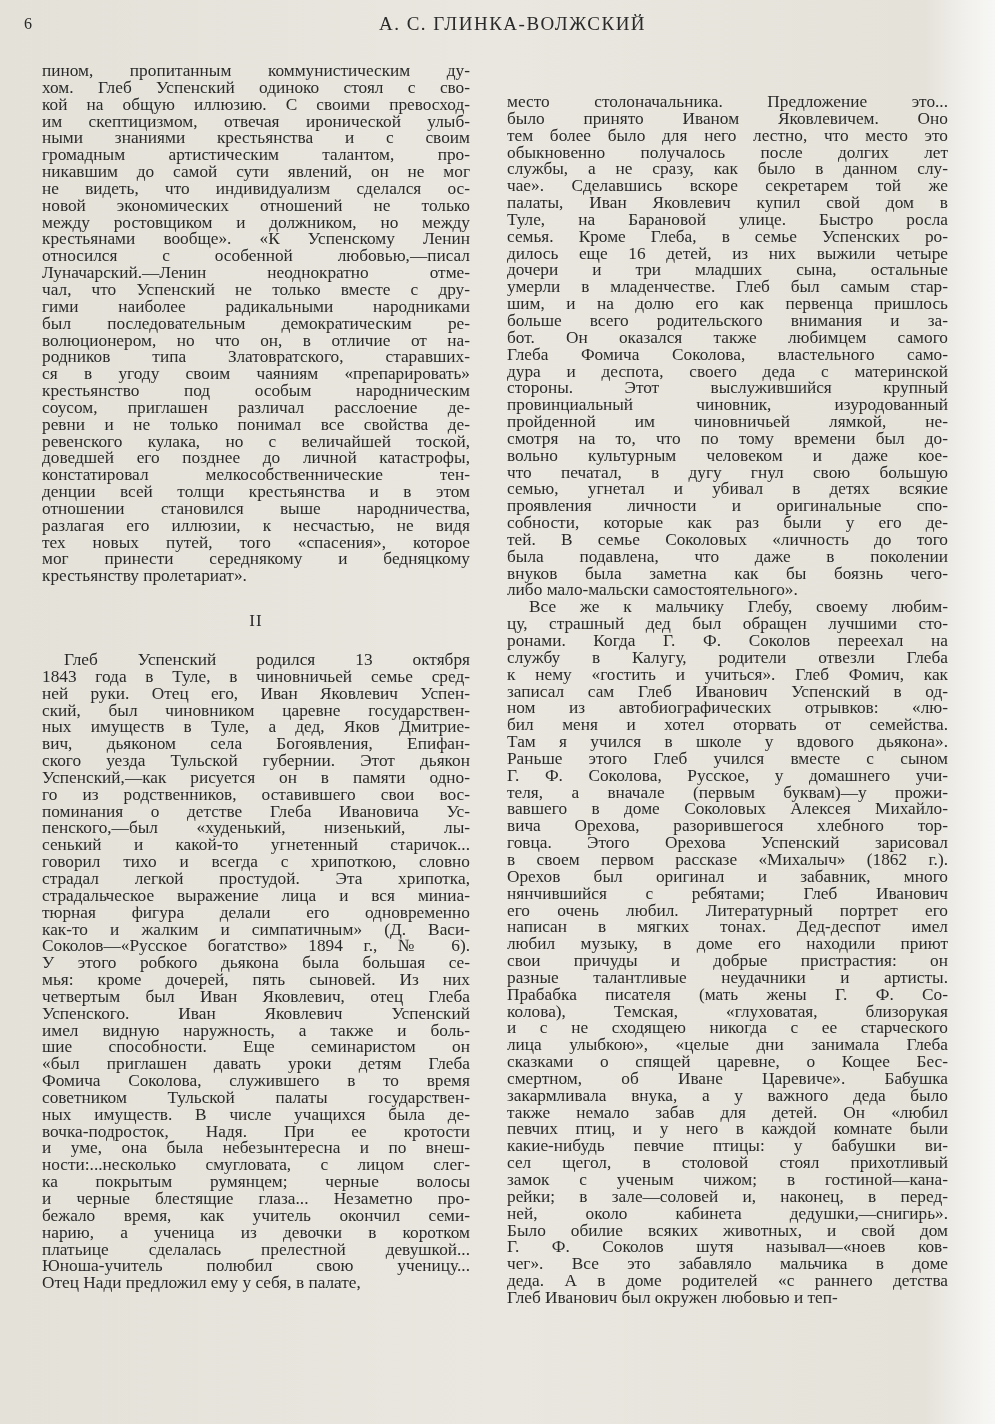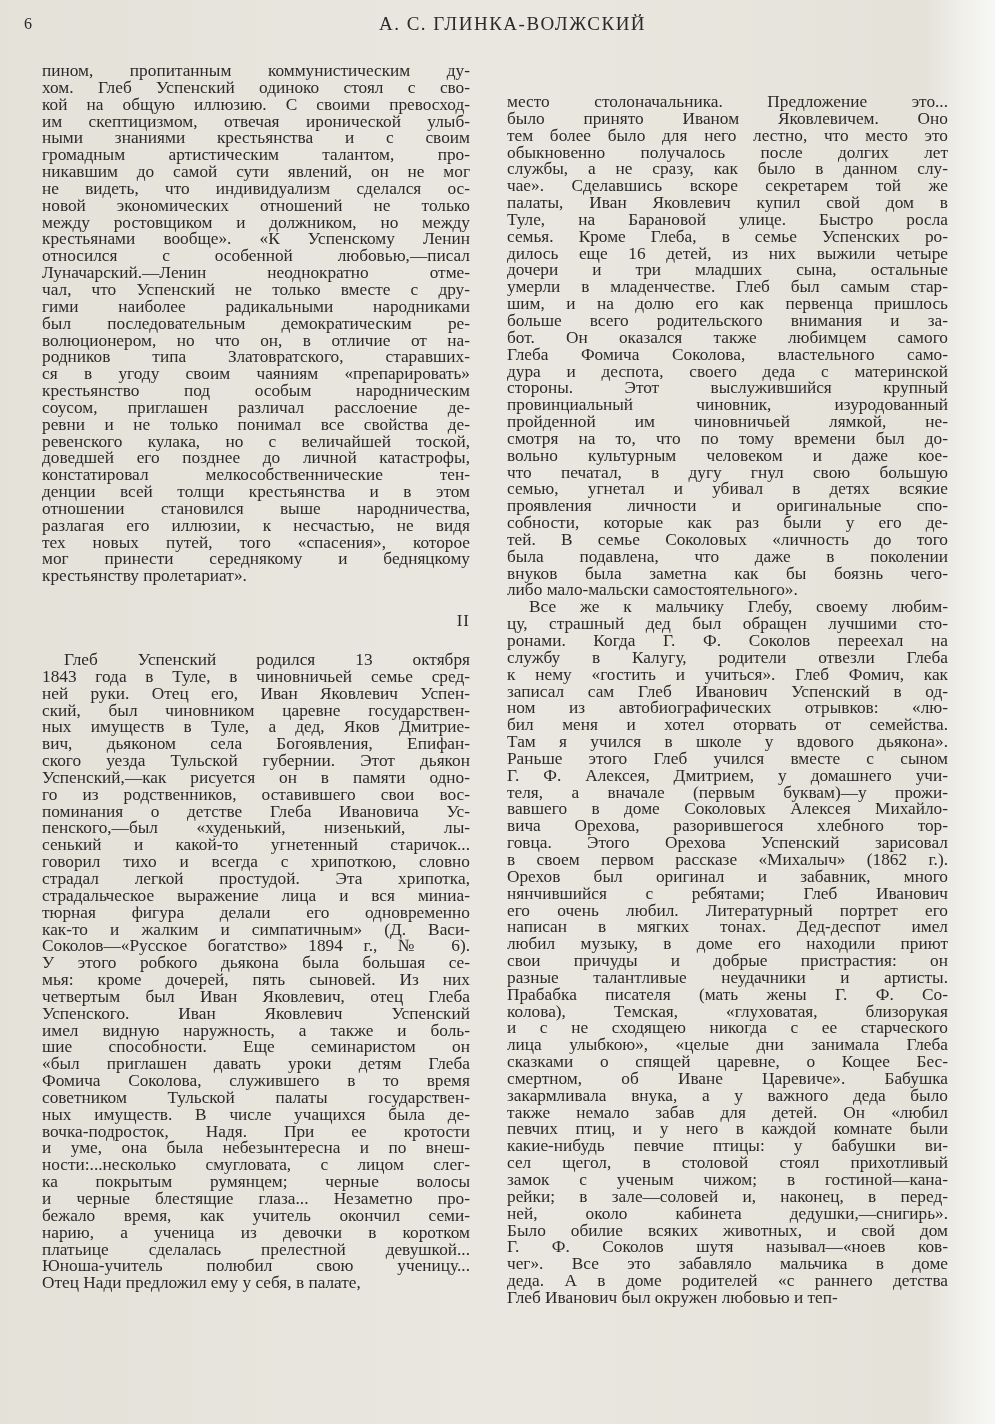--- a/index.html
+++ b/index.html
@@ -25,21 +25,21 @@
     position: absolute; top: 63px;
     font-size: 17.3px; line-height: 16.85px;
     text-align: justify; hyphens: manual;
   }
   .col-left { left: 42px; width: 428px; }
   .col-right { left: 507px; top: 94px; width: 441px; }
   .column p { margin: 0; text-indent: 0; }
   .line { display: block; text-align: justify; text-align-last: justify; white-space: nowrap; }
   .line.last { text-align-last: left; }
   .section-heading {
-    text-align: right; font-size: 17px; margin: 28px 0 22px 0; letter-spacing: 1px;
+    text-align: center; font-size: 17px; margin: 28px 0 22px 0; letter-spacing: 1px;
   }
 </style>
 </head>
 <body>
 
 <div class="page-number">6</div>
 <div class="running-head">А. С. ГЛИНКА-ВОЛЖСКИЙ</div>
 
 <div class="column col-left">
   <p id="l-p1">
@@ -155,21 +155,21 @@
       <span class="line" style="padding-left: 22px;">Все же к мальчику Глебу, своему любим-</span>
       <span class="line">цу, страшный дед был обращен лучшими сто-</span>
       <span class="line">ронами. Когда Г. Ф. Соколов переехал на</span>
       <span class="line">службу в Калугу, родители отвезли Глеба</span>
       <span class="line">к нему «гостить и учиться». Глеб Фомич, как</span>
       <span class="line">записал сам Глеб Иванович Успенский в од-</span>
       <span class="line">ном из автобиографических отрывков: «лю-</span>
       <span class="line">бил меня и хотел оторвать от семейства.</span>
       <span class="line">Там я учился в школе у вдового дьякона».</span>
       <span class="line">Раньше этого Глеб учился вместе с сыном</span>
-      <span class="line">Г. Ф. Алексея, Дмитрием, у домашнего учи-</span>
+      <span class="line">Г. Ф. Соколова, Русское, у домашнего учи-</span>
       <span class="line">теля, а вначале (первым буквам)—у прожи-</span>
       <span class="line">вавшего в доме Соколовых Алексея Михайло-</span>
       <span class="line">вича Орехова, разорившегося хлебного тор-</span>
       <span class="line">говца. Этого Орехова Успенский зарисовал</span>
       <span class="line">в своем первом рассказе «Михалыч» (1862 г.).</span>
       <span class="line">Орехов был оригинал и забавник, много</span>
       <span class="line">нянчившийся с ребятами; Глеб Иванович</span>
       <span class="line">его очень любил. Литературный портрет его</span>
       <span class="line">написан в мягких тонах. Дед-деспот имел</span>
       <span class="line">любил музыку, в доме его находили приют</span>

